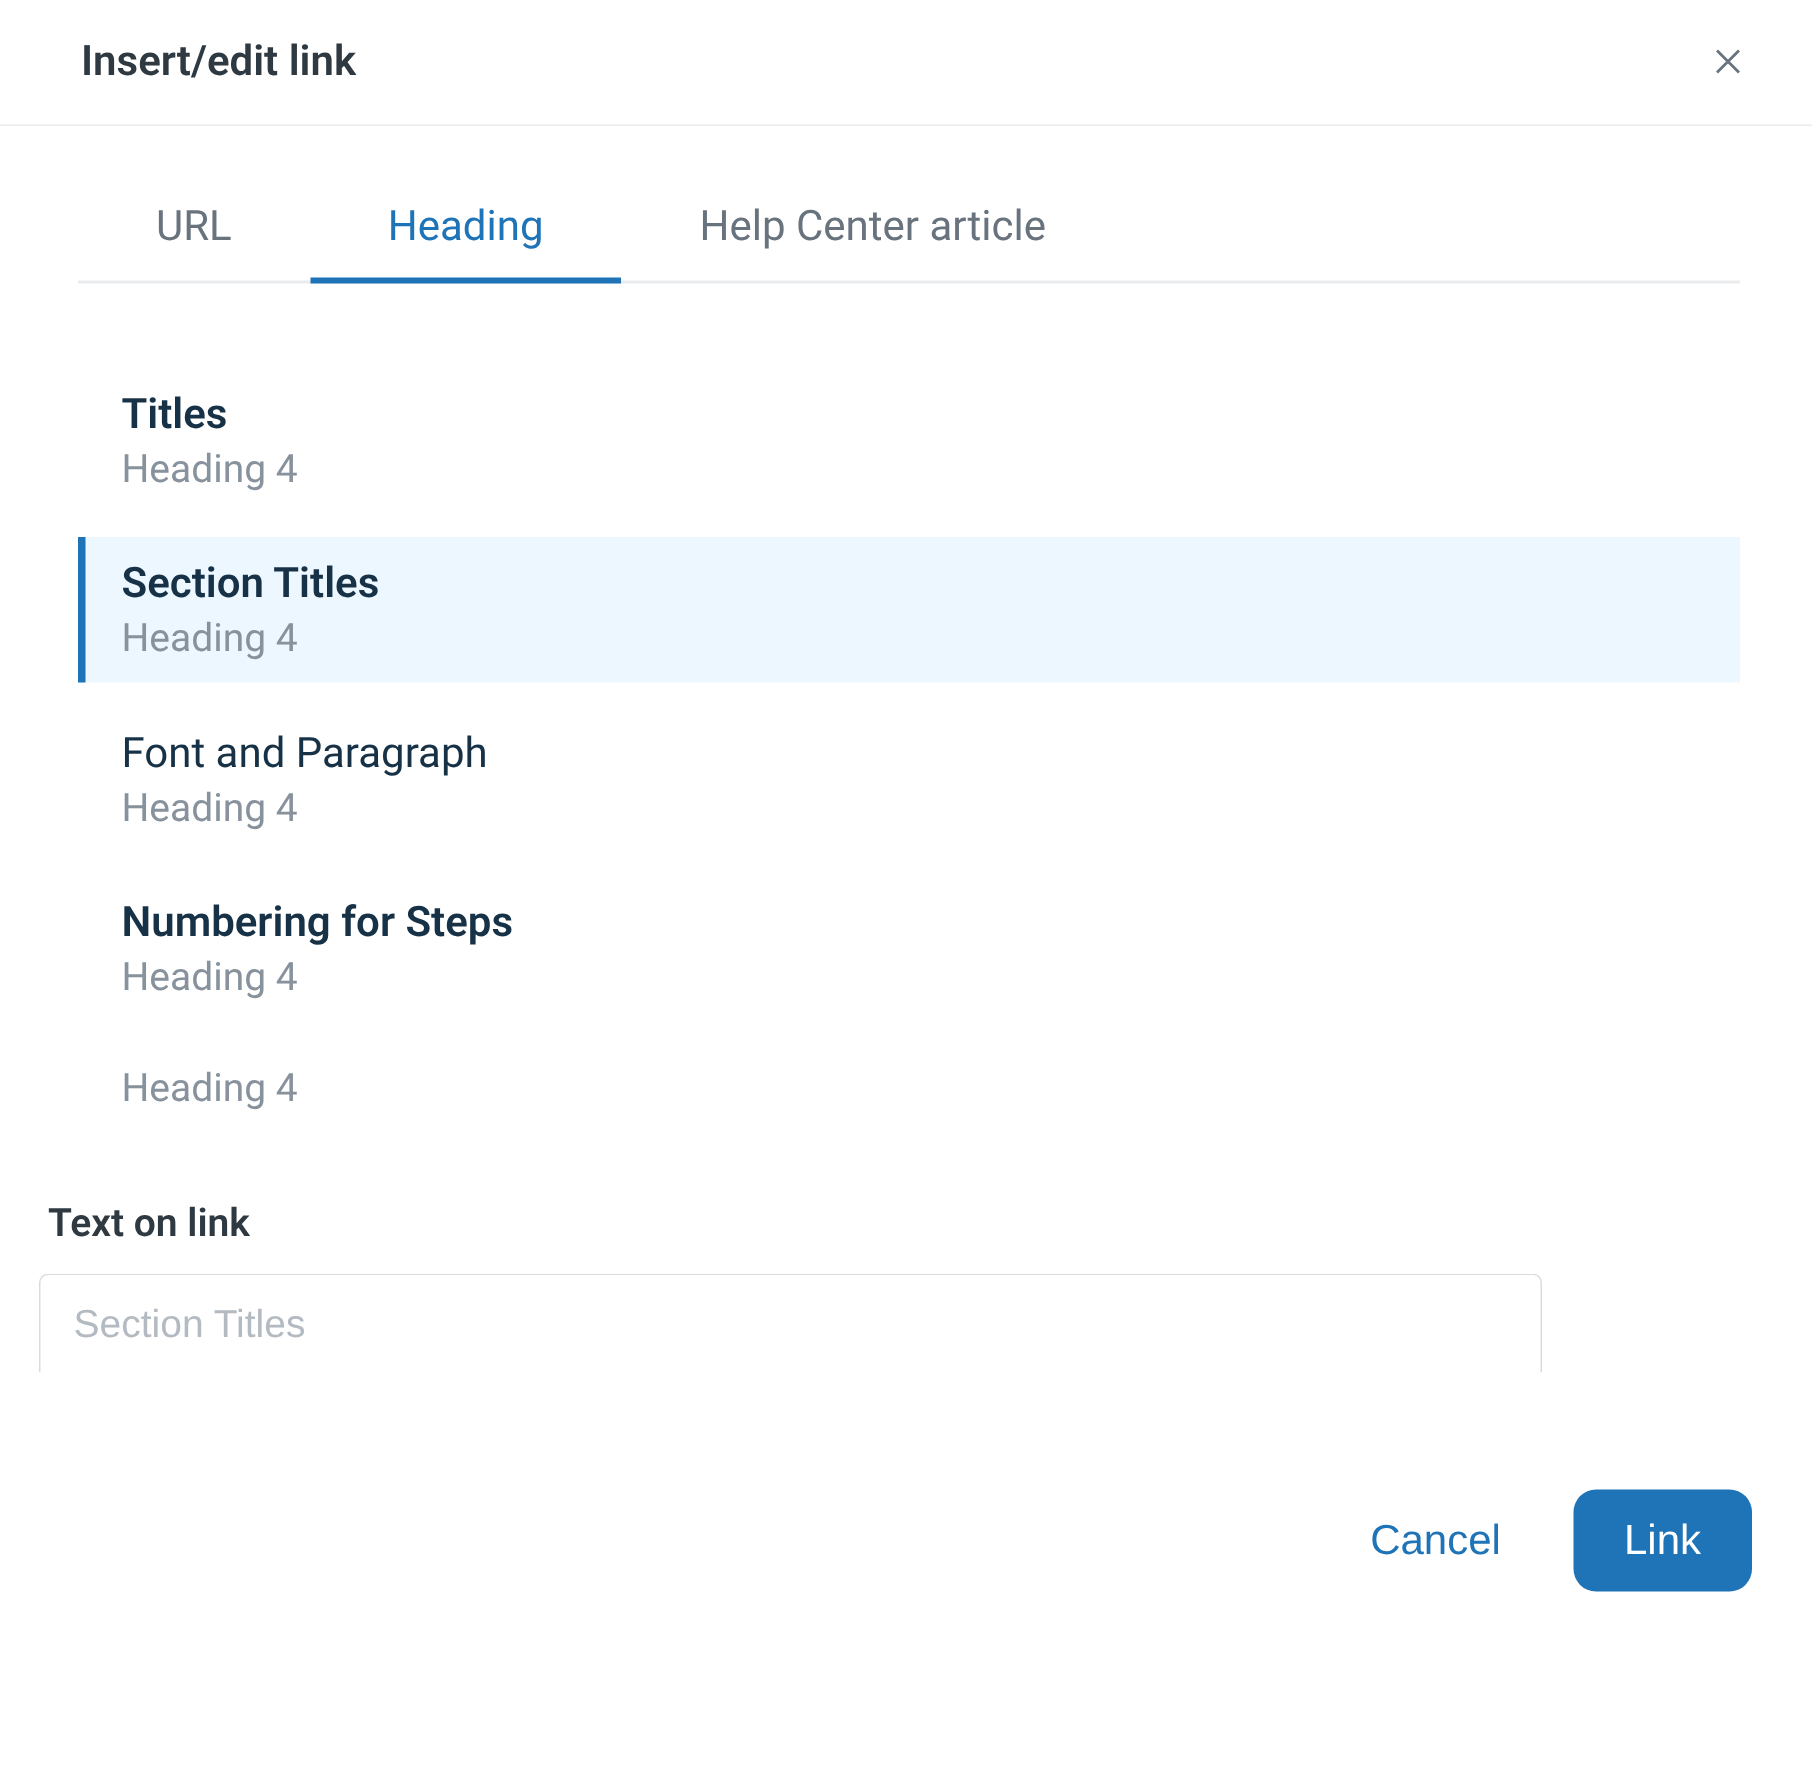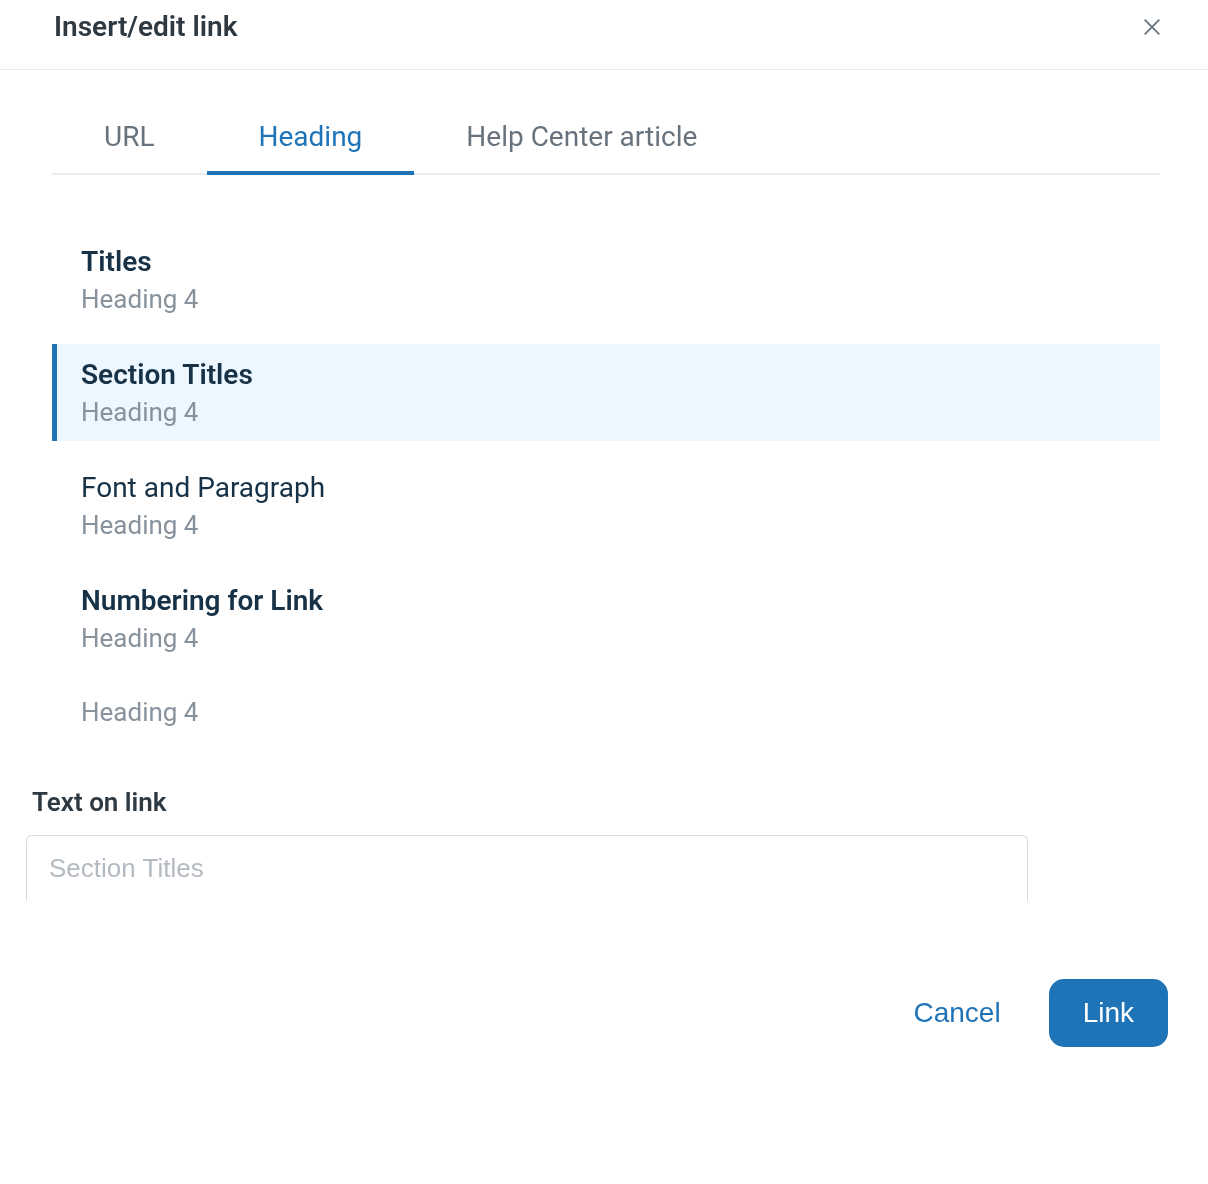--- a/index.html
+++ b/index.html
@@ -13,21 +13,21 @@
     overflow: hidden;
   }
   .dialog {
     width: 1208px;
     background: #fff;
   }
   .header {
     display: flex;
     align-items: center;
     justify-content: space-between;
-    padding: 10px 30px 26px 54px;
+    padding: 24px 30px 26px 54px;
     border-bottom: 1px solid #e9ebed;
   }
   .header-title {
     font-size: 28px;
     font-weight: 600;
     color: #2f3941;
   }
   .close-btn {
     width: 28px; height: 28px;
     display: inline-flex;
@@ -159,21 +159,21 @@
       </div>
       <div class="heading-item selected">
         <div class="item-title">Section Titles</div>
         <div class="item-sub">Heading 4</div>
       </div>
       <div class="heading-item fp">
         <div class="item-title"> Font and Paragraph</div>
         <div class="item-sub">Heading 4</div>
       </div>
       <div class="heading-item">
-        <div class="item-title">Numbering for Link</div>
+        <div class="item-title">Numbering for Steps</div>
         <div class="item-sub">Heading 4</div>
       </div>
       <div class="heading-item">
         <div class="item-sub">Heading 4</div>
       </div>
 
     </div>
   </div>
 
   <div class="field-wrap">

